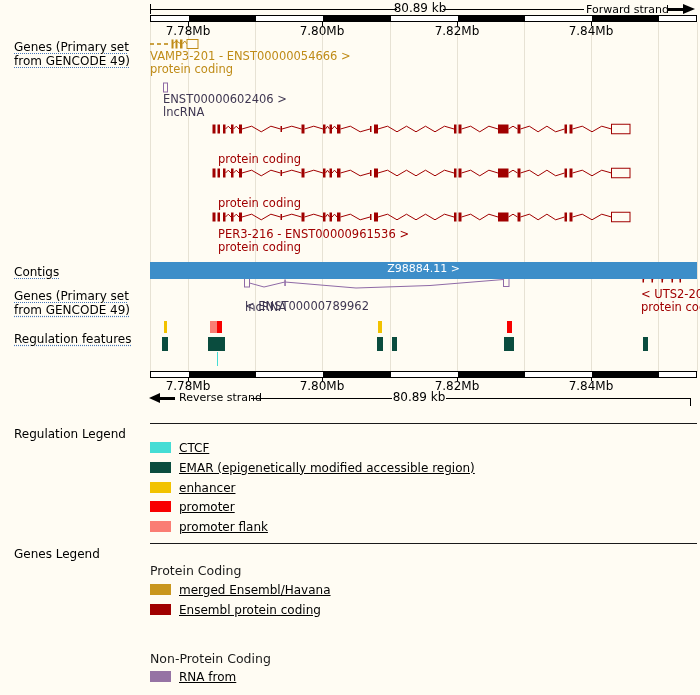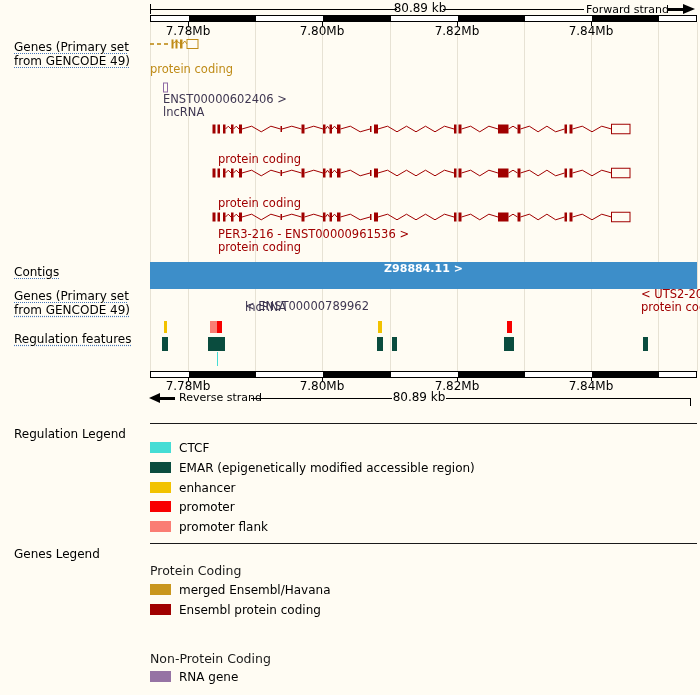--- a/index.html
+++ b/index.html
@@ -16,28 +16,28 @@
   .center{transform:translateX(-50%);}
   .right{text-align:right;}
   .panel-label{position:absolute;left:14px;width:132px;font-size:12px;line-height:1.18;}
   .dotted-u{text-decoration:underline dotted #4575b8;text-underline-offset:2px;}
   .scalebar{position:absolute;left:150px;width:545px;height:5px;border:1px solid #000;background:#fff;}
   .scalebar .seg{position:absolute;top:0;height:5px;background:#000;}
   .tri-right{position:absolute;width:0;height:0;border-top:5.5px solid transparent;
              border-bottom:5.5px solid transparent;border-left:12px solid #000;}
   .tri-left{position:absolute;width:0;height:0;border-top:5px solid transparent;
             border-bottom:5px solid transparent;border-right:11px solid #000;}
-  .contig-bar{position:absolute;left:150px;top:262px;width:547px;height:27px;font-weight:bold;}
+  .contig-bar{position:absolute;left:150px;top:262px;width:547px;height:17px;}
   .contig-bar span{display:block;width:100%;text-align:center;font-size:11px;color:#fff;line-height:13px;}
   .gold{color:#bf8b17;}
   .dred{color:#a00000;}
   .plum{color:#3f3752;}
   .legend-row{position:absolute;left:150px;height:13px;}
   .legend-row .sw{position:absolute;left:0;top:1px;width:21px;height:11px;}
-  .legend-row .lab{position:absolute;left:29px;top:0;font-size:12px;white-space:nowrap;}
+  .legend-row .lab{position:absolute;left:29px;top:0;font-size:12px;white-space:nowrap;text-decoration:underline;}
   .legend-head{position:absolute;left:150px;font-size:12.5px;color:#1a1a1a;white-space:nowrap;}
   svg{position:absolute;left:0;top:0;}
 </style>
 </head>
 <body>
 
 <div class="page">
 
   <div id="gridlines">
       <div style="left:150px;" class="gridline"></div>
@@ -219,20 +219,21 @@
   <div class="panel-label" style="top:265px;">
     <span class="dotted-u">Contigs</span>
   </div>
   <div class="panel-label" style="top:289px;">
     <span class="dotted-u">Genes (Primary set from GENCODE 49)</span>
   </div>
   <div class="panel-label" style="top:332px;">
     <span class="dotted-u">Regulation features</span>
   </div>
 
+  <div class="txt f115 gold" style="left:150px;top:50px;">VAMP3-201 - ENST00000054666 &gt;</div>
   <div class="txt f115 gold" style="left:150px;top:63px;">protein coding</div>
 
   <div class="txt f115 plum" style="left:163px;top:93px;">ENST00000602406 &gt;</div>
   <div class="txt f115 plum" style="left:163px;top:106px;">lncRNA</div>
 
   <div class="txt f115 dred" style="left:218px;top:153px;">protein coding</div>
 
   <div class="txt f115 dred" style="left:218px;top:197px;">protein coding</div>
 
   <div class="txt f115 dred" style="left:218px;top:228px;">PER3-216 - ENST00000961536 &gt;</div>
@@ -321,17 +322,17 @@
         <div style="background:#c9961e;" class="sw"></div>
         <div style="" class="lab">merged Ensembl/Havana</div>
       </div>
       <div style="top:602.5px;" class="legend-row">
         <div style="background:#a00000;" class="sw"></div>
         <div style="" class="lab">Ensembl protein coding</div>
       </div>
       <div style="top:651px;" class="legend-head">Non-Protein Coding</div>
       <div style="top:670px;" class="legend-row">
         <div style="background:#9673a4;" class="sw"></div>
-        <div style="" class="lab">RNA gene</div>
+        <div style="" class="lab">RNA from</div>
       </div>
     </div>
 
 </div>
 
 </body></html>

